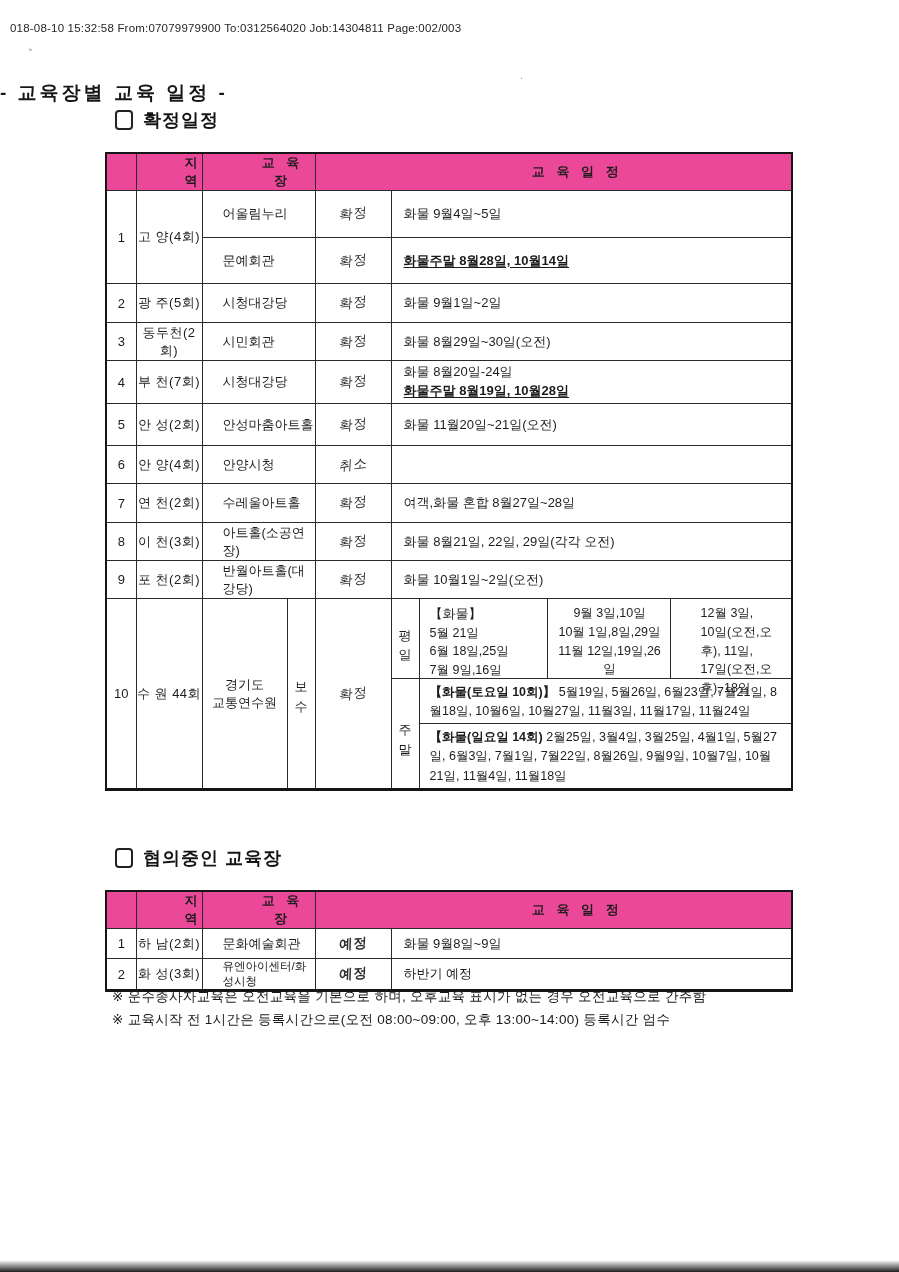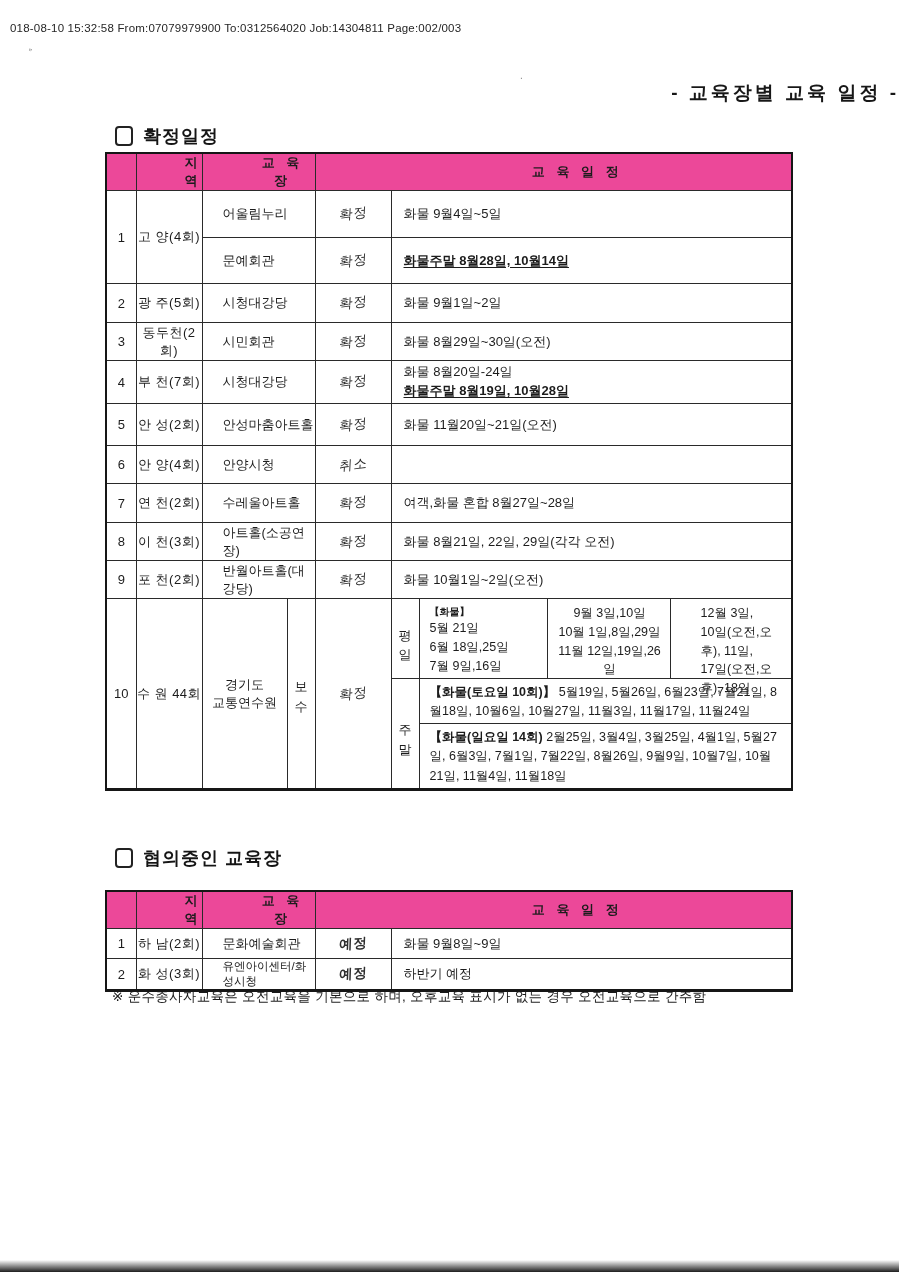--- a/index.html
+++ b/index.html
@@ -10,30 +10,30 @@
     background:#ffffff; margin:0 auto; overflow:hidden;
     color:#1e1e1e;
   }
   .fax-header {
     position:absolute; left:10px; top:22px;
     font-size:11.5px; letter-spacing:0.2px; color:#262626;
   }
   .artifact-1 { position:absolute; left:30px; top:42px; font-size:9px; color:#777; transform:rotate(20deg); }
   .artifact-2 { position:absolute; left:520px; top:70px; font-size:10px; color:#888; }
   .doc-title {
-    position:absolute; left:0; right:0; top:80px; text-align:right;
+    position:absolute; left:0; right:0; top:80px; text-align:left;
     font-size:19px; font-weight:bold; letter-spacing:3px; color:#171717;
   }
   .section-heading { position:absolute; display:flex; align-items:center; gap:10px; }
   .section-heading .chk {
     width:18px; height:20px; border:2.5px solid #222; border-radius:4px;
     display:inline-block; background:#fff;
   }
   .section-heading .sh-label { font-size:18px; font-weight:bold; letter-spacing:1px; color:#151515; }
-  #heading-confirmed { left:115px; top:124px; }
+  #heading-confirmed { left:115px; top:108px; }
   #heading-pending  { left:115px; top:846px; }
 
   table.sched {
     position:absolute; border-collapse:collapse; table-layout:fixed;
     background:#fff;
   }
   table.sched td, table.sched th {
     border:1.5px solid #2a2a2a; font-size:13px; color:#1c1c1c;
     overflow:hidden; vertical-align:middle;
   }
@@ -71,21 +71,21 @@
   .r10-top { display:flex; height:80px; border-bottom:1.5px solid #2a2a2a; }
   .r10-bottom { display:flex; flex:1; }
   .vlabel {
     width:28px; border-right:1.5px solid #2a2a2a; display:flex;
     align-items:center; justify-content:center; flex:none;
   }
   .wk-col { padding:5px 6px 4px 10px; font-size:12.5px; line-height:1.5; }
   .wk-col1 { width:128px; border-right:1.5px solid #2a2a2a; flex:none; }
   .wk-col2 { width:123px; border-right:1.5px solid #2a2a2a; flex:none; text-align:center; padding-left:8px; }
   .wk-col3 { flex:1; padding-left:8px;margin-left:22px; }
-  .freight-tag { font-weight:bold; font-size:10px; }
+  .freight-tag { font-weight:normal; font-size:13px; }
   .pre { white-space:pre-line; }
   .we-right { flex:1; display:flex; flex-direction:column; }
   .we-sat { height:45px; border-bottom:1.5px solid #2a2a2a; padding:4px 8px 2px 10px; font-size:12.5px; line-height:1.5; }
   .we-sun { flex:1; padding:4px 8px 2px 10px; font-size:12.5px; line-height:1.55; }
   .we-tag { font-weight:bold; }
 
   .footnotes { position:absolute; left:112px; top:986px; width:680px; font-size:13.5px; color:#1a1a1a; }
   .fn-line { line-height:1.7; letter-spacing:0.3px; }
   .fn-indent { padding-left:18px; }
 
@@ -276,16 +276,17 @@
       <td class="c-region">화 성(3회)</td>
       <td class="c-venue" style="font-size:11.5px;">유엔아이센터/화성시청</td>
       <td class="c-status"><span class="stamp plan">예정</span></td>
       <td class="c-sched">하반기 예정</td>
     </tr>
   </tbody>
     </table>
 
   <div class="footnotes">
     <div class="fn-line">※ 운수종사자교육은 오전교육을 기본으로 하며, 오후교육 표시가 없는 경우 오전교육으로 간주함</div>
+    <div class="fn-line">※ 교육시작 전 1시간은 등록시간으로(오전 08:00~09:00, 오후 13:00~14:00) 등록시간 엄수</div>
   </div>
 
   <div class="bottom-band"></div>
 </div>
 
 </body></html>

